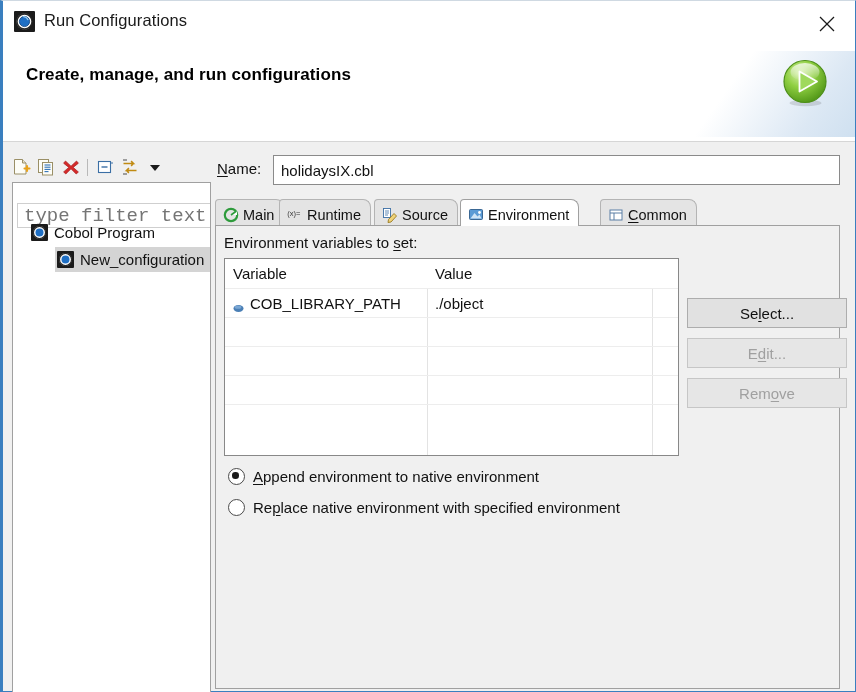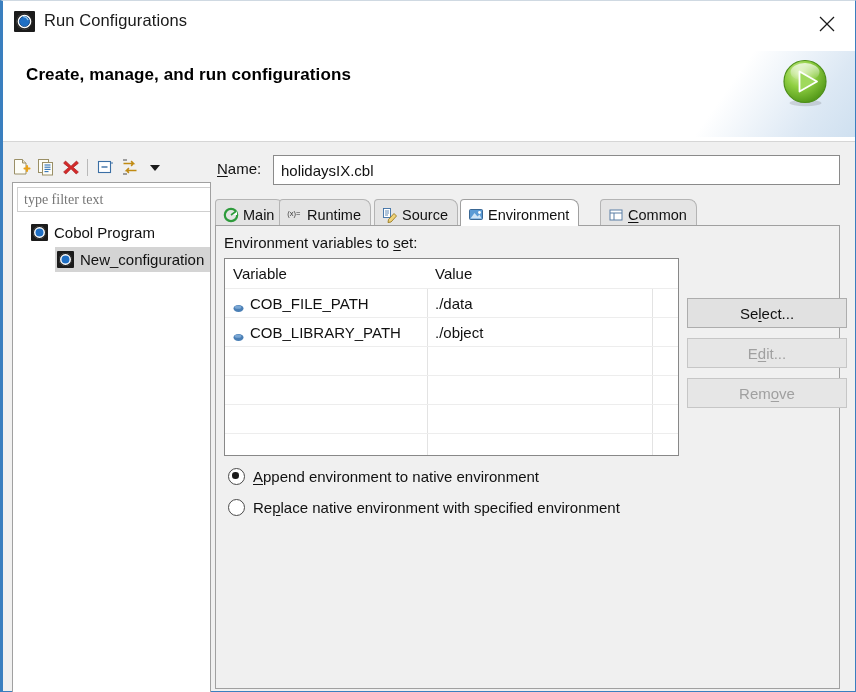--- a/index.html
+++ b/index.html
@@ -86,25 +86,25 @@
     background: #b9b9b9;
   }
   .tree-box {
     position: absolute; left: 9px; top: 40px;
     width: 199px; height: 537px;
     background: #ffffff;
     border: 1px solid #a0a0a0;
     overflow: hidden;
   }
   .filter-input {
-    position: absolute; left: 4px; top: 4px;
+    position: absolute; left: 4px; top: 20px;
     width: 206px; height: 25px;
     background: #ffffff; border: 1px solid #cfcfcf;
-    font-family: Liberation Serif, serif;
-    font-size: 14px; color: #8a8a8a;
+    font-family: Liberation Mono, monospace;
+    font-size: 19px; color: #8a8a8a;
     padding: 0 6px; outline: none;
   }
   .tree-items { position: absolute; left: 0; top: 36px; right: 0; }
   .tree-row {
     position: relative; height: 27px;
     display: flex; align-items: center;
     font-size: 15px; color: #111111;
     white-space: nowrap; cursor: default;
   }
   .tree-row.child { padding-left: 44px; }
@@ -468,32 +468,20 @@
 
         <div class="env-table">
           <div class="col-div" style="left:202px; height:100%"></div>
           <div class="col-div" style="left:427px; height:100%"></div>
 
           <div class="th-row">
             <div class="th" style="left:0">Variable</div>
             <div class="th" style="left:202px">Value</div>
           </div>
 
-          <div class="tr">
-            <div class="cell-var">
-              <span class="var-dot">
-                <svg width="11" height="9" viewBox="0 0 11 9">
-                  <ellipse cx="5.5" cy="4.5" rx="5" ry="3.4" fill="#4a7fb5"></ellipse>
-                  <ellipse cx="5" cy="3.2" rx="3.4" ry="1.6" fill="#7aa7d4"></ellipse>
-                </svg>
-              </span>
-              <span>COB_FILE_PATH</span>
-            </div>
-            <div class="cell-val">./data</div>
-          </div>
 
           <div class="tr">
             <div class="cell-var">
               <span class="var-dot">
                 <svg width="11" height="9" viewBox="0 0 11 9">
                   <ellipse cx="5.5" cy="4.5" rx="5" ry="3.4" fill="#4a7fb5"></ellipse>
                   <ellipse cx="5" cy="3.2" rx="3.4" ry="1.6" fill="#7aa7d4"></ellipse>
                 </svg>
               </span>
               <span>COB_LIBRARY_PATH</span>

